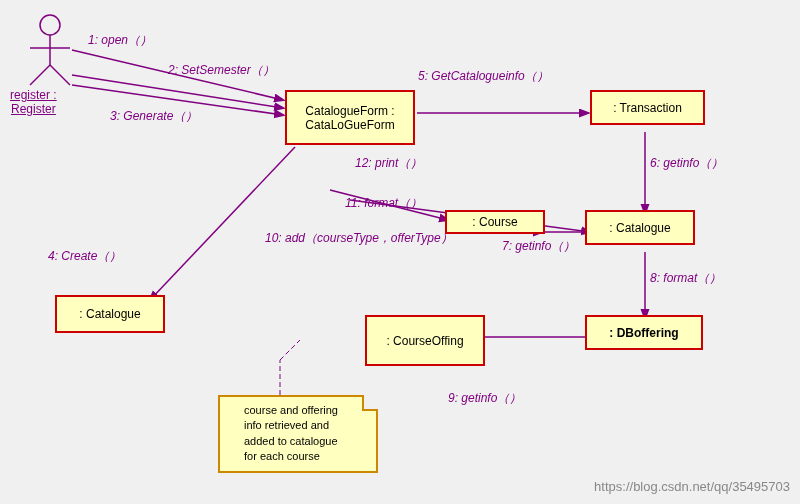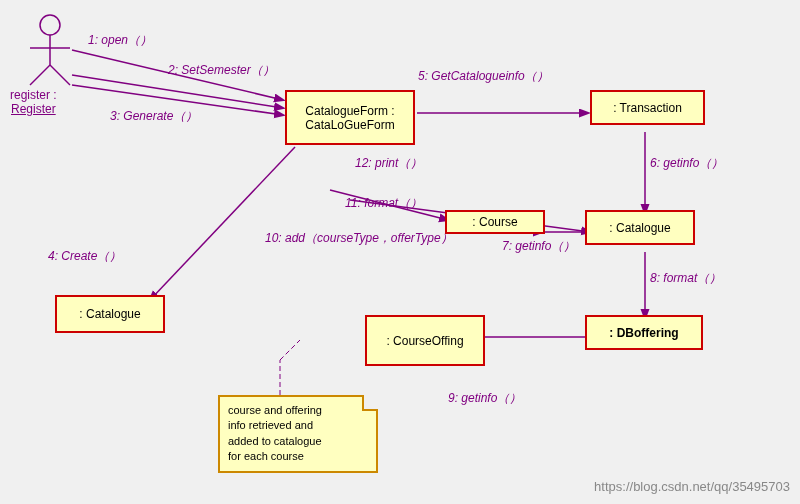--- a/index.html
+++ b/index.html
@@ -35,21 +35,21 @@
       font-size: 12px;
       color: #000;
       padding: 4px;
     }
     .note-box {
       position: absolute;
       border: 2px solid #cc8800;
       background: #ffffc0;
       font-size: 11px;
       color: #000;
-      padding: 6px 8px;
+      padding: 6px 24px;
       line-height: 1.4;
     }
     .note-box::after {
       content: '';
       position: absolute;
       top: -2px;
       right: -2px;
       width: 14px;
       height: 14px;
       background: #f0f0f0;
@@ -59,20 +59,21 @@
     .label {
       position: absolute;
       font-size: 12px;
       color: #800080;
       font-style: italic;
     }
     .actor-name {
       position: absolute;
       font-size: 12px;
       color: #800080;
+      text-decoration: underline;
       text-align: center;
     }
     .watermark {
       position: absolute;
       bottom: 10px;
       right: 10px;
       font-size: 13px;
       color: #888;
     }
   </style>

